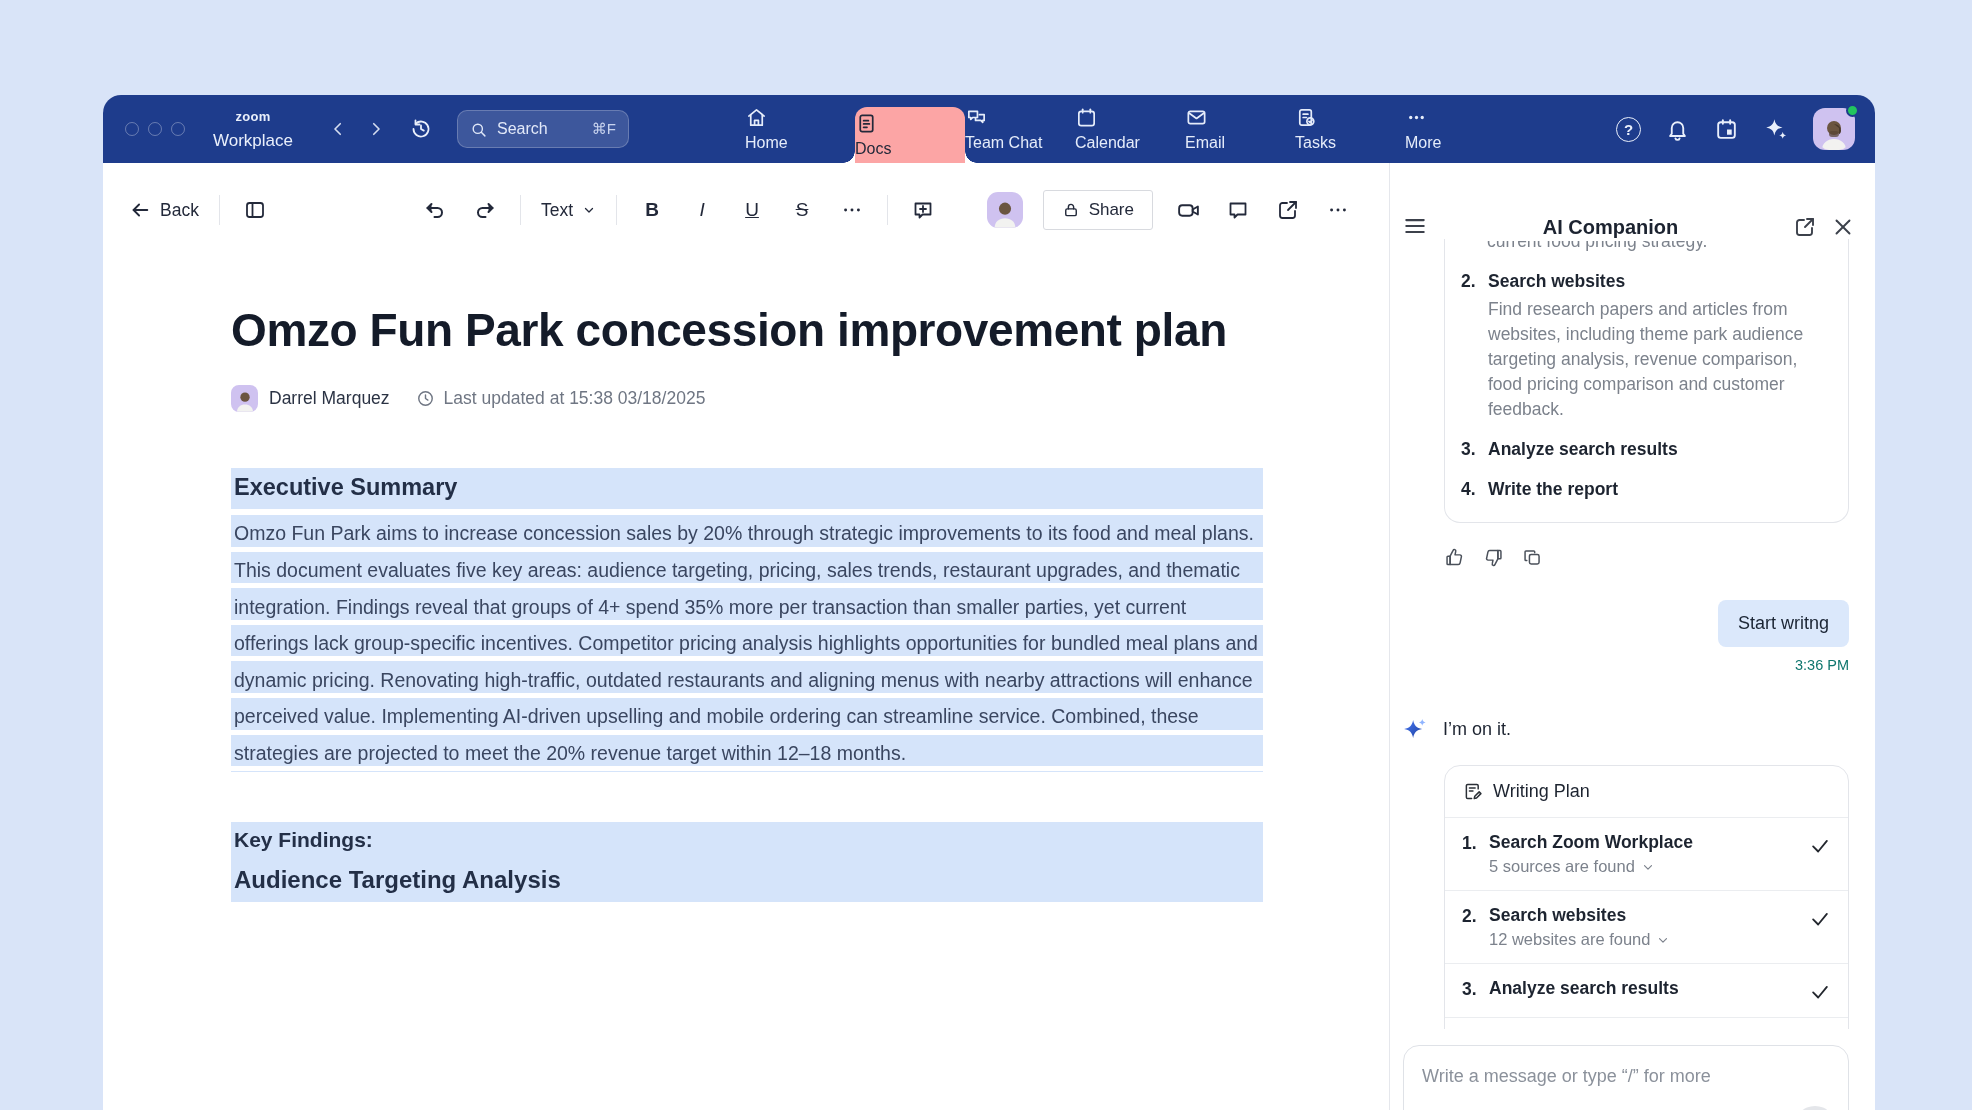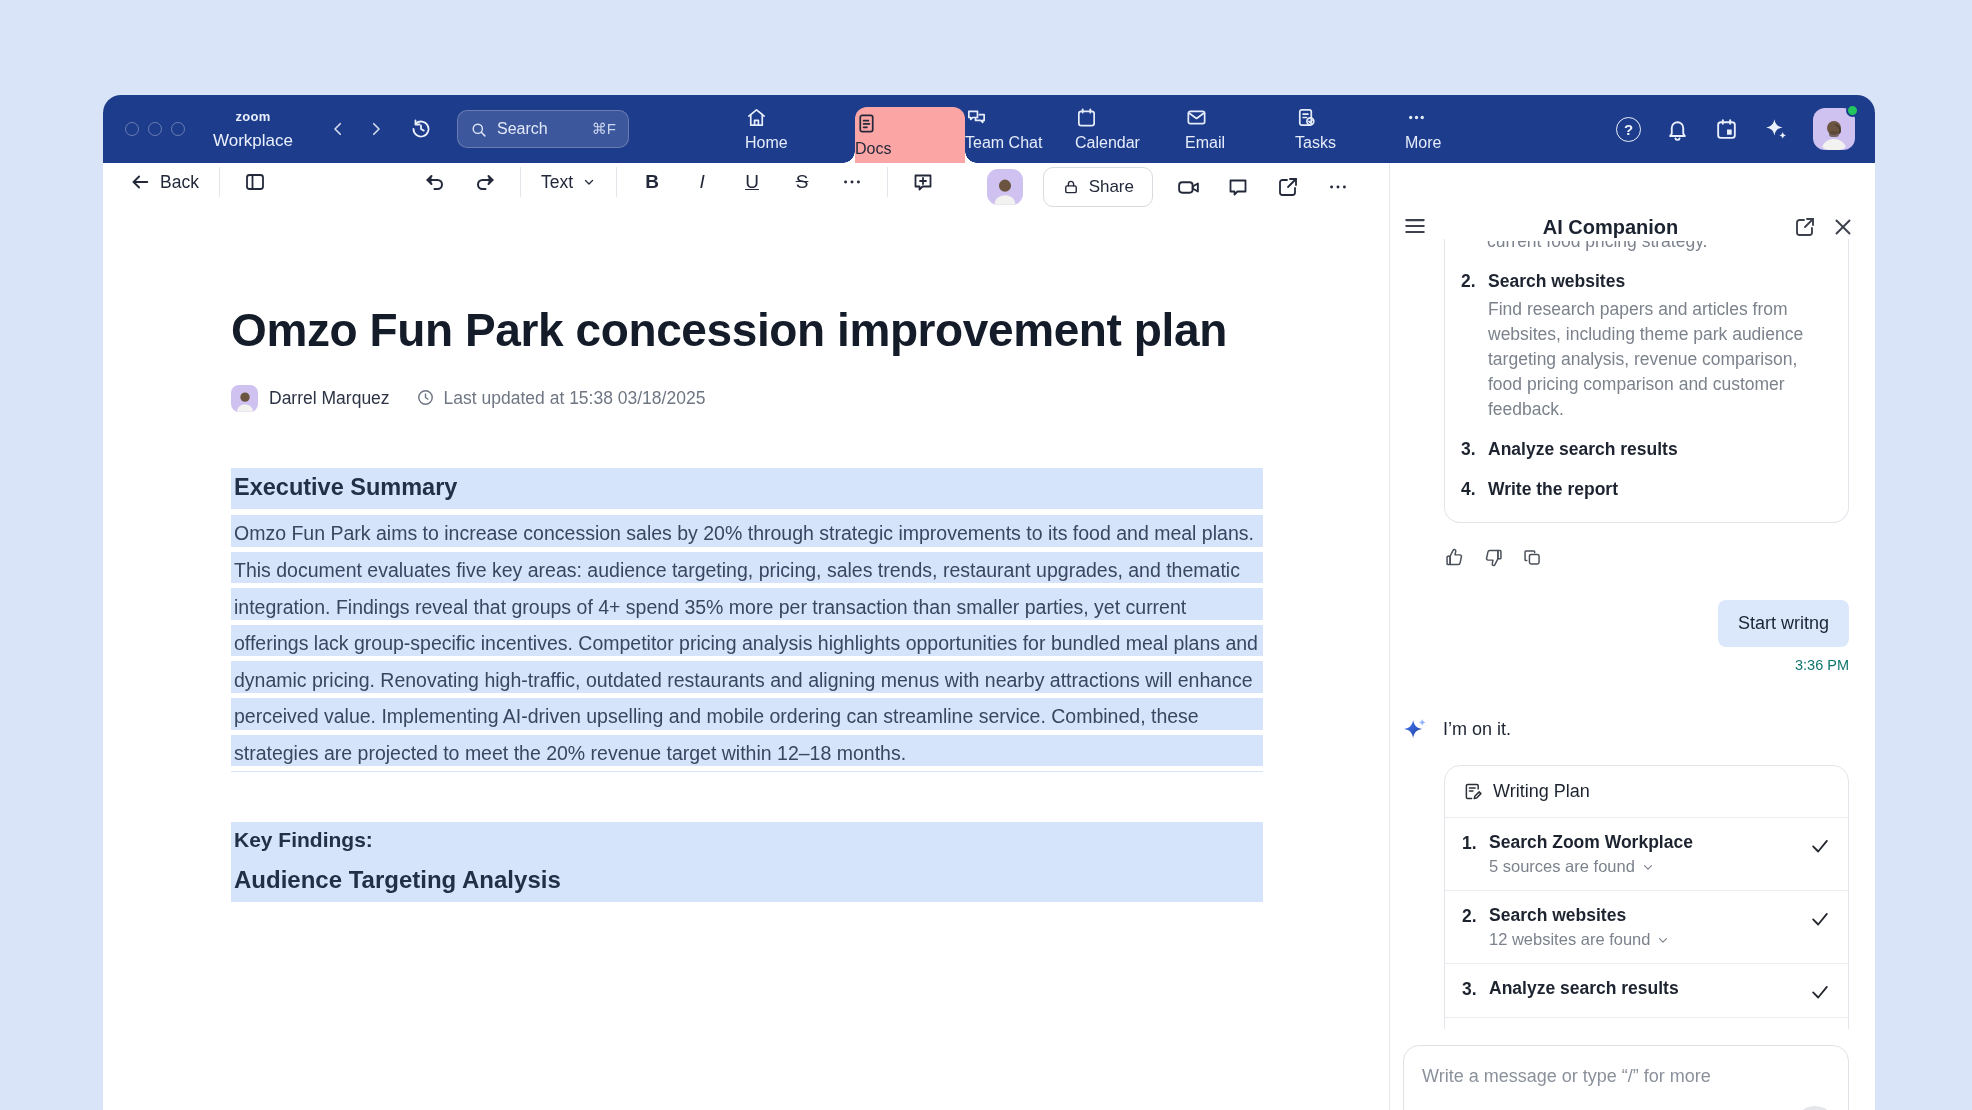--- a/index.html
+++ b/index.html
@@ -53,45 +53,45 @@
     display:flex;align-items:flex-end;justify-content:center;overflow:visible;}
   .nav-avatar .dot{position:absolute;top:-4px;right:-4px;width:13px;height:13px;border-radius:50%;
     background:var(--status-green);border:2px solid var(--navbar-blue);}
   .person{width:30px;height:34px;overflow:hidden;border-radius:0 0 10px 10px;}
 
   
   .main{flex:1;display:flex;min-height:0;}
   .doc-col{flex:1;display:flex;flex-direction:column;min-width:0;background:#fff;}
 
   
-  .toolbar{height:90px;display:flex;align-items:flex-start;padding:4px 36px 0 26px;color:#23293a;flex-shrink:0;}
+  .toolbar{height:90px;display:flex;align-items:center;padding:4px 36px 0 26px;color:#23293a;flex-shrink:0;}
   .tb-group{display:flex;align-items:center;gap:20px;}
   .tb-btn{display:flex;align-items:center;gap:9px;font-size:17.5px;color:#23293a;cursor:pointer;background:none;border:none;}
   .tb-ico{display:flex;align-items:center;justify-content:center;width:30px;height:30px;cursor:pointer;}
   .tb-div{width:1px;height:30px;background:#e3e5ea;}
   .fmt{font-size:19px;width:30px;text-align:center;cursor:pointer;}
   .fmt.b{font-weight:700;}
   .fmt.i{font-style:italic;}
   .fmt.u{text-decoration:underline;}
   .fmt.s{text-decoration:line-through;}
   .tb-center{display:flex;align-items:center;gap:20px;margin-left:150px;}
   .tb-right{margin-left:auto;display:flex;align-items:center;gap:20px;}
   .tb-avatar{width:36px;height:36px;border-radius:11px;background:var(--avatar-purple);overflow:hidden;
     display:flex;align-items:flex-end;justify-content:center;}
-  .share-btn{display:flex;align-items:center;gap:9px;border:1px solid #d8dadf;border-radius:10px;
+  .share-btn{display:flex;align-items:center;gap:9px;border:1px solid #d8dadf;border-radius:3px;
     padding:9px 18px;font-size:17px;background:#fff;cursor:pointer;color:#23293a;}
 
   
   .doc-scroll{flex:1;overflow:hidden;padding-left:128px;}
   .doc-title{width:1060px;margin-top:34px;font-size:46px;line-height:1.88;font-weight:700;color:#141b29;letter-spacing:-.4px;}
   .doc-meta{display:flex;align-items:center;margin-top:12px;font-size:17.5px;}
   .meta-avatar{width:27px;height:27px;border-radius:8px;background:var(--avatar-purple);overflow:hidden;
     display:flex;align-items:flex-end;justify-content:center;margin-right:11px;}
   .meta-name{color:#2b3344;margin-right:26px;}
-  .meta-upd{display:flex;align-items:flex-start;gap:9px;color:#6f7683;}
+  .meta-upd{display:flex;align-items:center;gap:9px;color:#6f7683;}
   .sec1{margin-top:56px;}
   .h-band{width:1032px;background:var(--highlight);padding:6px 8px 8px 3px;font-weight:700;color:#232f47;}
   .h-band.h2{font-size:23.5px;}
   .h-band.h3a{font-size:24px;}
   .h-band.h3b{font-size:21px;}
   .doc-para{width:1032px;margin-top:6px;font-size:19.5px;line-height:36.6px;color:var(--doc-ink);
     padding-left:3px;
     background:repeating-linear-gradient(to bottom,var(--highlight) 0px,var(--highlight) 31.6px,#fff 31.6px,#fff 36.6px);}
   .sec2{margin-top:50px;}
   .gap6{margin-top:6px;}

